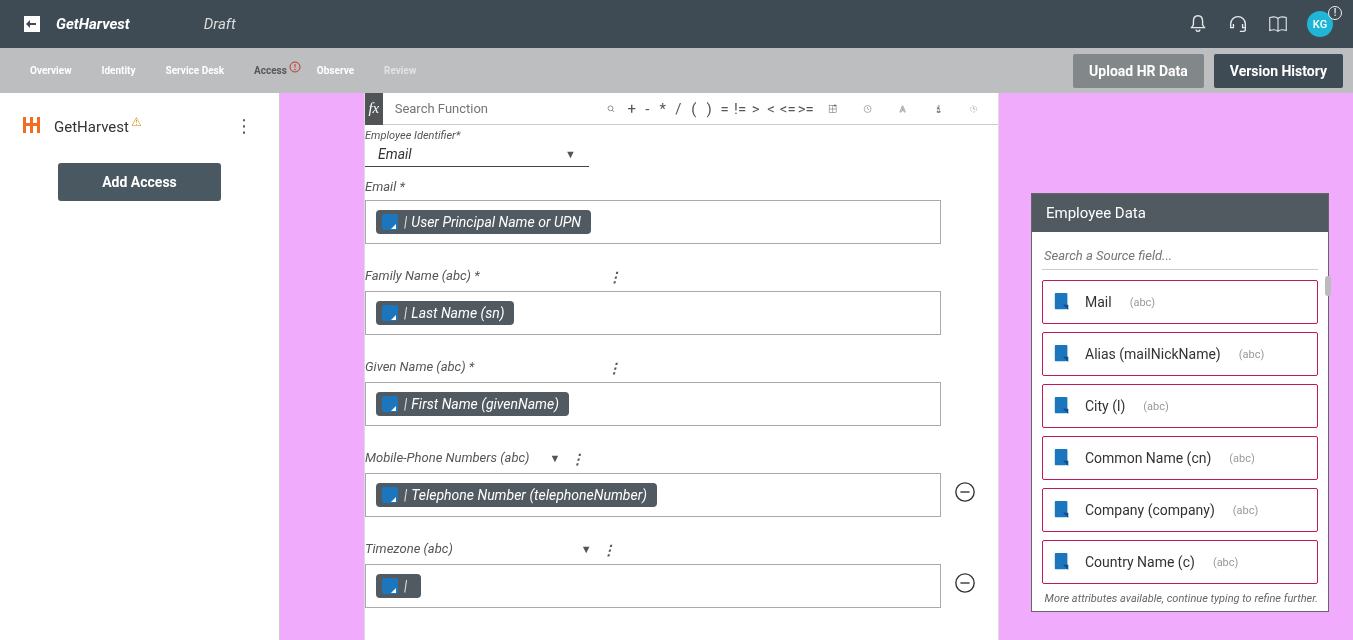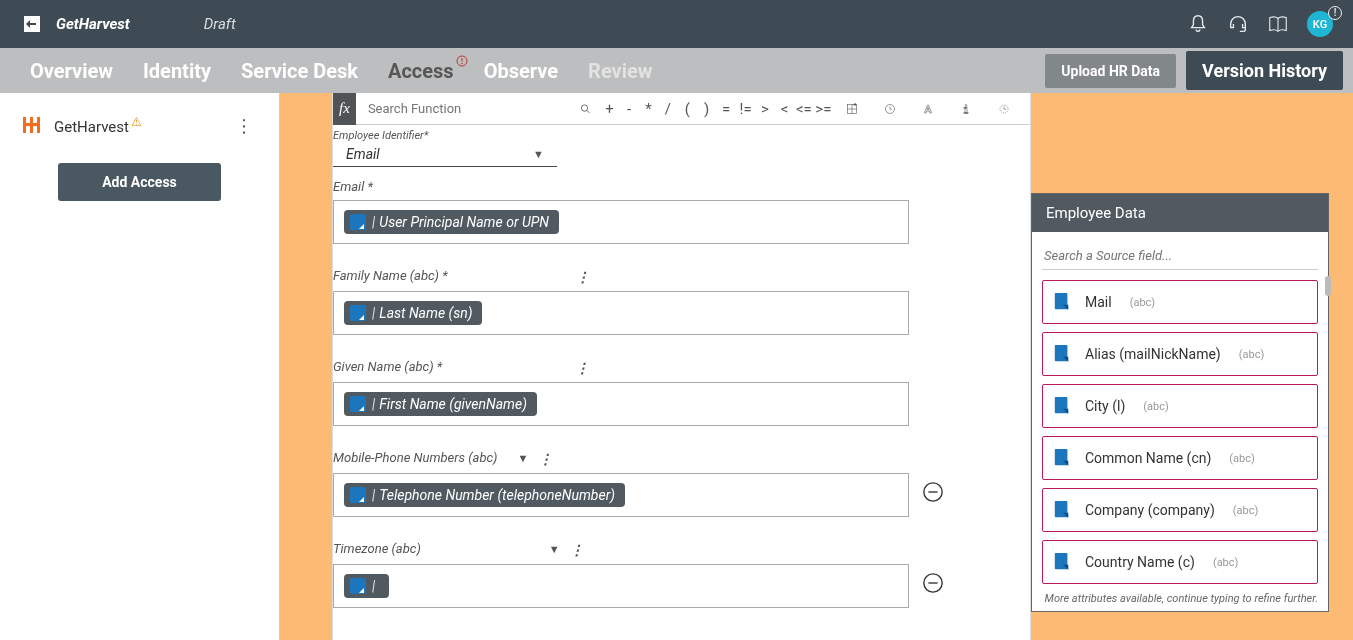--- a/index.html
+++ b/index.html
@@ -83,21 +83,21 @@
     
     .tabbar {
       background: #bcbebf;
       height: 45px;
       display: flex;
       align-items: center;
       padding-left: 30px;
     }
     .tab {
       font-weight: bold;
-      font-size: 20px;
+      font-size: 10px;
       margin-right: 30px;
       color: #fff;
       cursor: pointer;
       position: relative;
     }
     .tab.active {
       color: #575757;
     }
     .tab.disabled {
       color: #e2e2e2;
@@ -121,21 +121,21 @@
       font-weight: bold;
       border: none;
       border-radius: 2px;
       margin-right: 10px;
       cursor: pointer;
     }
     .btn-dark {
       background: #3e4b54;
       color: #fff;
       padding: 9px 16px;
-      font-size: 18px;
+      font-size: 14px;
       font-weight: bold;
       border: none;
       border-radius: 2px;
       margin-right: 10px;
       cursor: pointer;
     }
     
     .layout {
       display: flex;
       height: calc(100% - 93px);
@@ -182,22 +182,23 @@
       font-size: 14px;
       border: none;
       padding: 11px 44px;
       border-radius: 3px;
       cursor: pointer;
     }
     
     .main {
       flex: 1;
       display: flex;
-      background: #fdba74;
+      background: #f0abfc;
       overflow: hidden;
+      gap: 32px;
     }
     .main-gutter { width: 52px; }
     .form-area {
       background: #fff;
       flex: 1;
       min-width: 0;
       border-left: 1px solid #ddd;
       border-right: 1px solid #ddd;
       display: flex;
       flex-direction: column;

